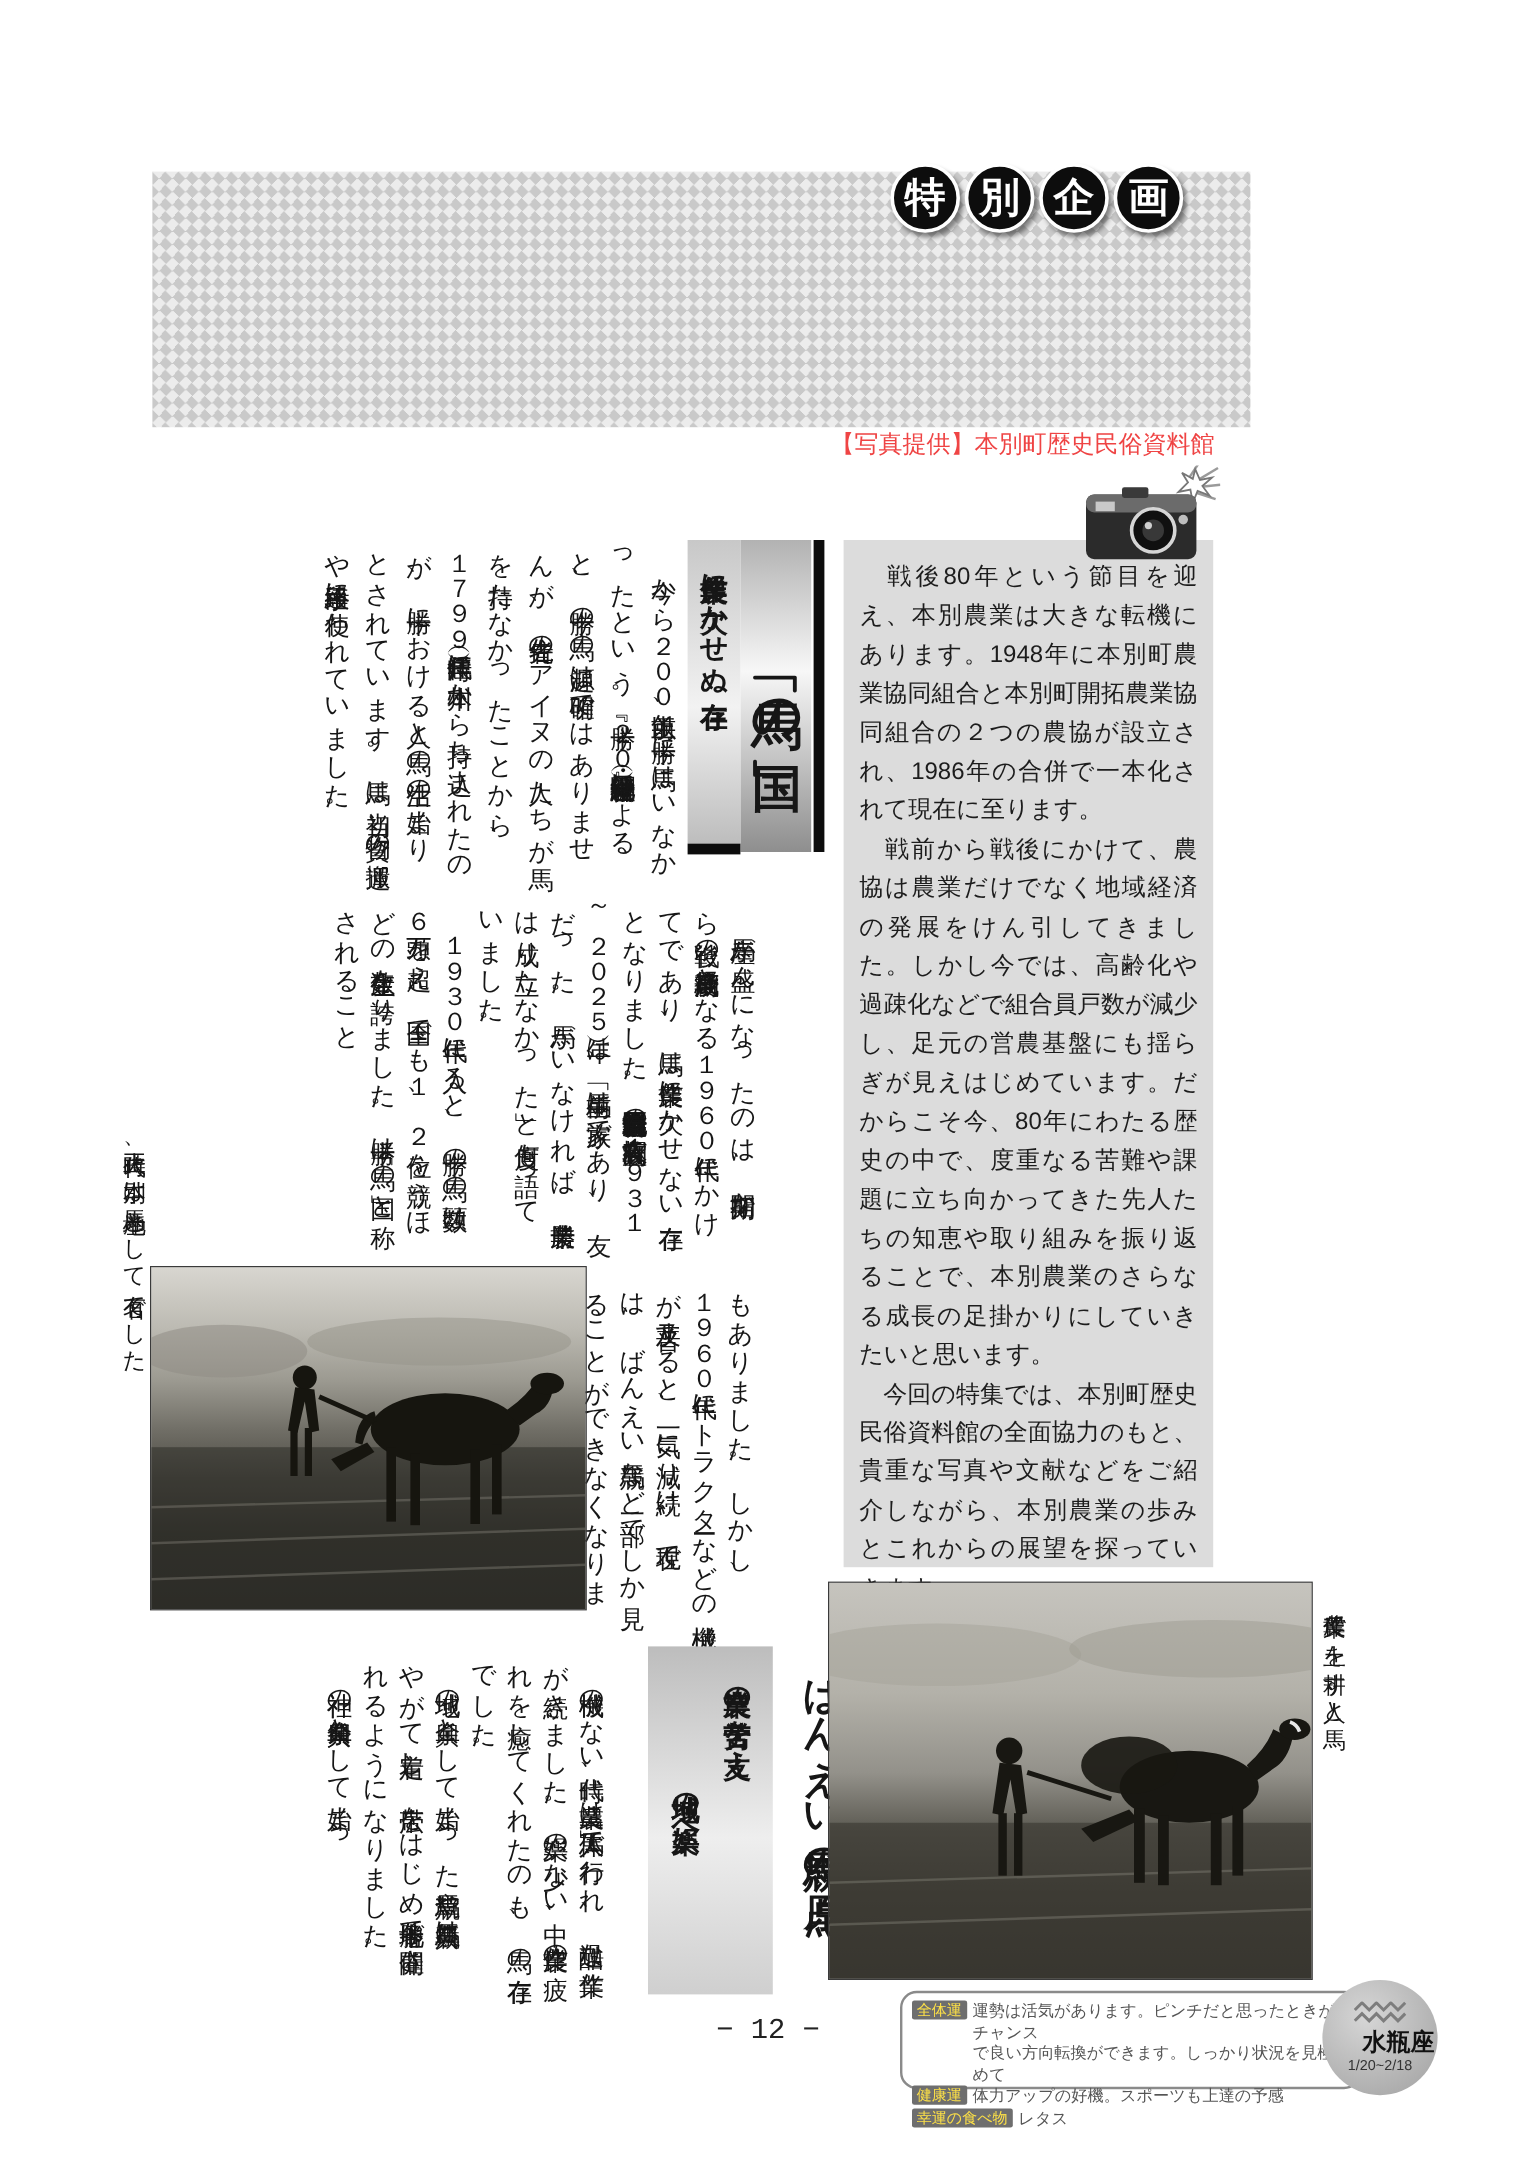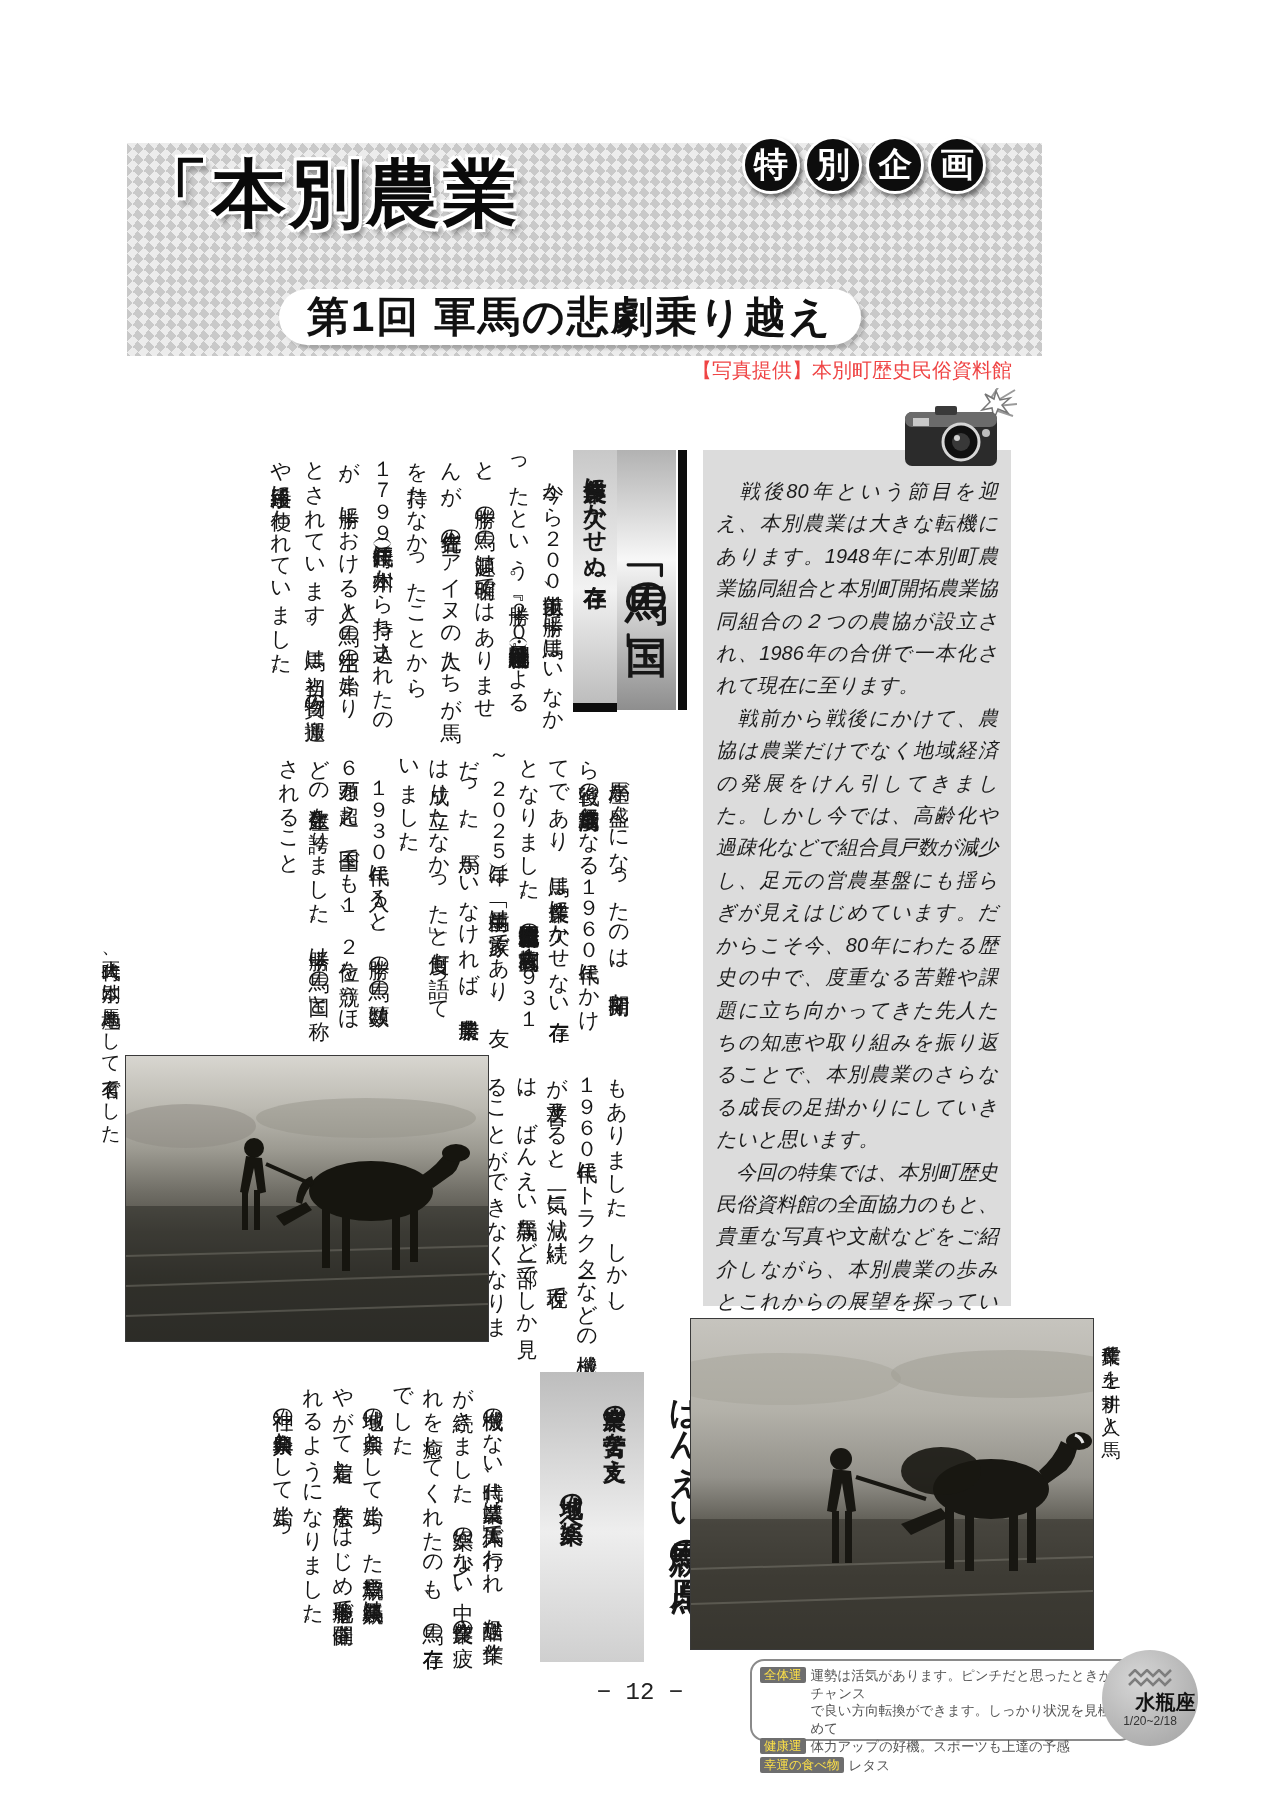--- a/index.html
+++ b/index.html
@@ -17,21 +17,21 @@
   .badges{position:absolute;left:615px;top:-7px;display:flex;gap:4px;}
   .badge{width:52px;height:52px;border-radius:50%;background:#0d0d0d;border:3px solid #fff;
     box-shadow:3px 4px 4px rgba(0,0,0,.45);color:#fff;font-weight:bold;font-size:34px;
     display:flex;align-items:center;justify-content:center;}
   .subtitle-pill{position:absolute;left:152px;top:146px;width:582px;height:56px;border-radius:28px;
     background:#fff;box-shadow:4px 4px 3px rgba(0,0,0,.18);display:flex;align-items:center;justify-content:center;
     font-size:42px;font-weight:bold;letter-spacing:2px;white-space:nowrap;}
   .photo-credit{position:absolute;left:560px;top:357px;width:452px;text-align:right;font-size:20px;color:#ef4444;}
   
   .intro-box{position:absolute;left:703px;top:450px;width:308px;height:856px;background:#dcdcdc;
-    box-sizing:border-box;padding:25px 13px;font-size:20px;line-height:32.4px;text-align:justify;color:#1c1c1c;font-style:italic;}
+    box-sizing:border-box;padding:15px 13px;font-size:20px;line-height:32.4px;text-align:justify;color:#1c1c1c;}
   .intro-box p{margin:0;white-space:pre-line;}
   .camera{position:absolute;left:899px;top:388px;width:118px;height:84px;z-index:3;}
   
   .v{position:absolute;writing-mode:vertical-rl;text-orientation:mixed;
      font-family:"Liberation Serif","DejaVu Serif",serif;color:#161616;white-space:pre-line;}
   .vb{font-size:21px;}
   .b1{left:130px;top:447px;width:440px;height:278px;line-height:34px;}
   .b2{left:118px;top:745px;width:516px;height:278px;line-height:30px;}
   .b3{left:450px;top:1063px;width:182px;height:278px;line-height:30px;}
   .b456{left:118px;top:1373px;width:390px;height:278px;line-height:30px;}
@@ -78,28 +78,26 @@
   .aqua-sign{font-size:20px;font-weight:bold;color:#111;line-height:20px;margin-left:31px;}
   .aqua-dates{font-size:12px;color:#333;margin-top:2px;}
   .aqua-waves{margin-bottom:1px;}
 </style>
 </head>
 <body>
 
 <div id="page">
 
   <div class="header-band">
-    <div class="title-line title1">「本別農業</div>
     <div class="badges">
       <div class="badge">特</div>
       <div class="badge">別</div>
       <div class="badge">企</div>
       <div class="badge">画</div>
     </div>
-    <div class="subtitle-pill">第1回 軍馬の悲劇乗り越え</div>
   </div>
 
   <div class="photo-credit">【写真提供】本別町歴史民俗資料館</div>
 
   <div class="camera">
     <svg width="118" height="84" viewBox="0 0 118 84">
       <g stroke="#9a9a9a" stroke-width="2">
         <line x1="96" y1="14" x2="116" y2="2"></line>
           <line x1="98" y1="18" x2="118" y2="16"></line>
         <line x1="92" y1="10" x2="100" y2="-2"></line>

